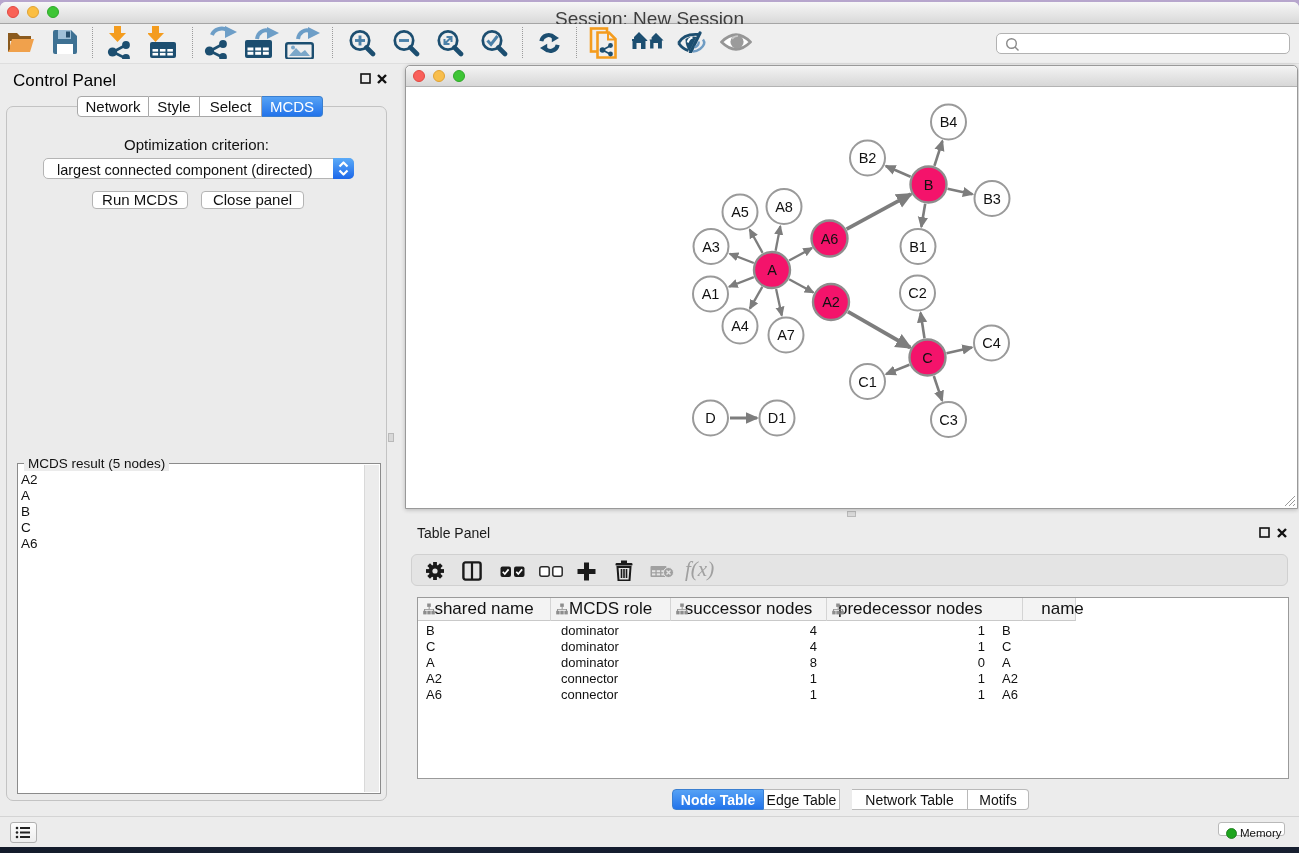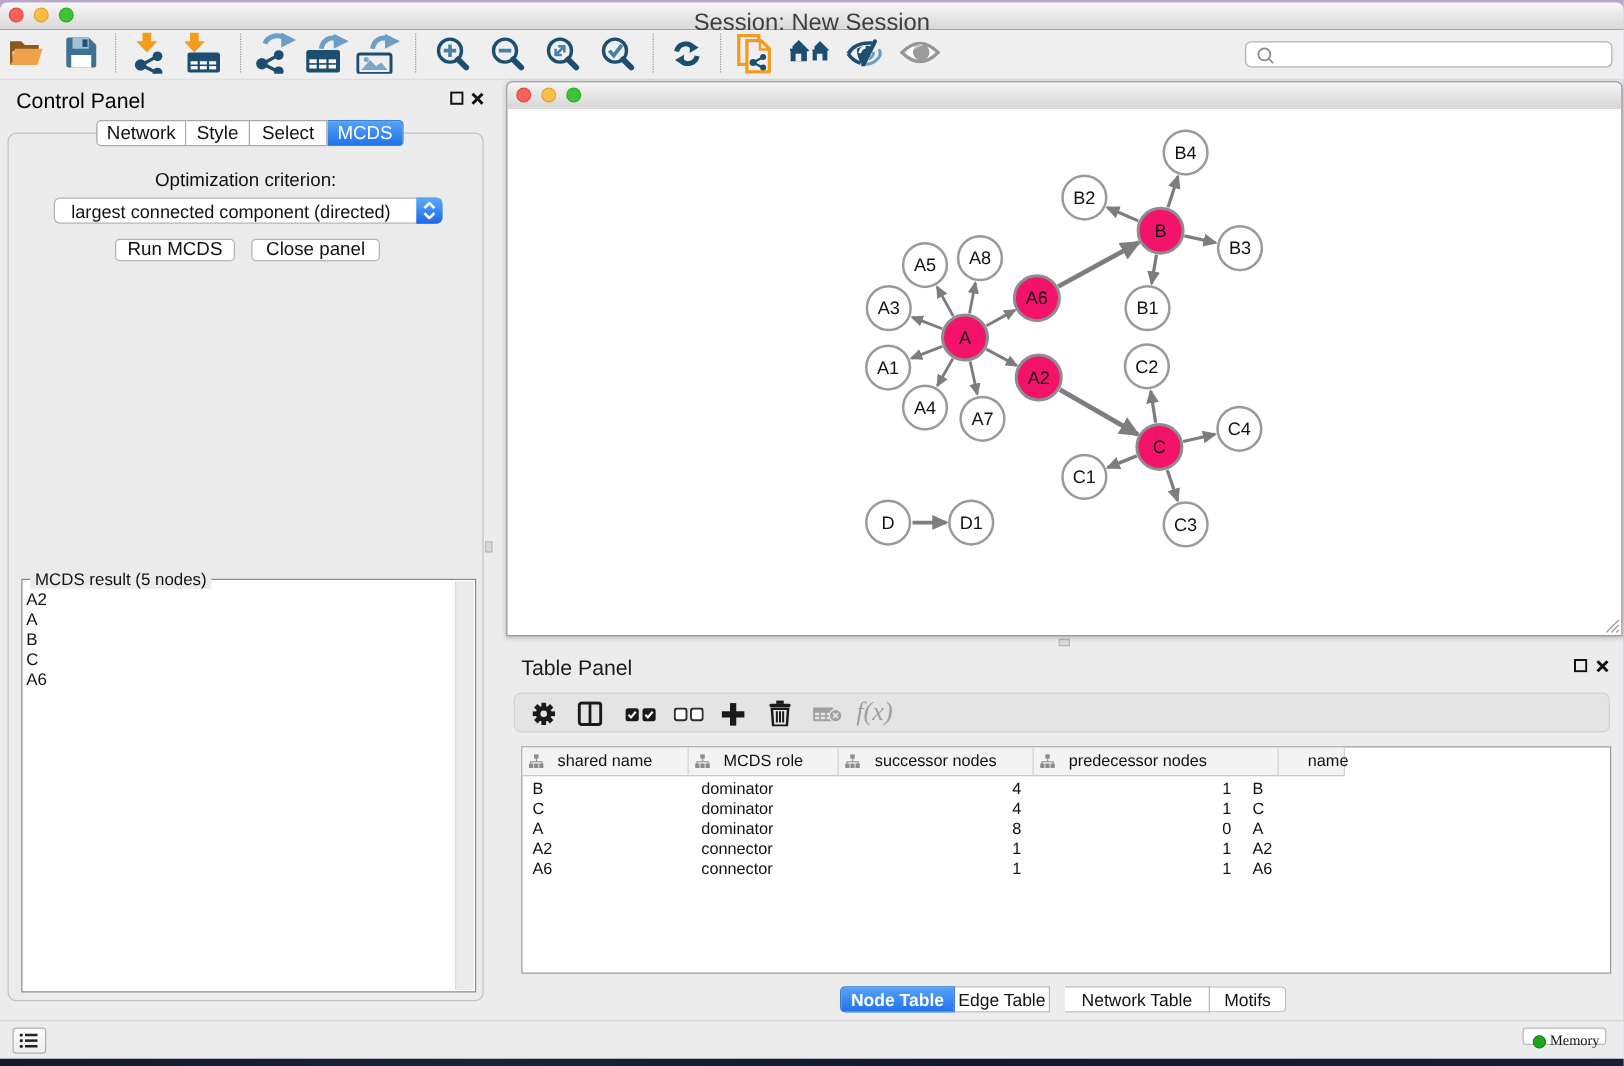--- a/index.html
+++ b/index.html
@@ -22,31 +22,31 @@
 #dropdown span{position:absolute;left:13px;top:2.5px;font-size:14.5px;color:#111;white-space:nowrap;}
 #dropstep{position:absolute;right:-1px;top:-1px;width:21px;height:21px;border-radius:0 5px 5px 0;background:linear-gradient(#5babf8,#1c67e9);}
 .btn{position:absolute;top:191px;height:18px;background:#fff;border:1px solid #b4b4b4;border-radius:4px;font-size:15px;color:#111;text-align:center;line-height:16px;}
 #fieldset{position:absolute;left:17px;top:463px;width:364px;height:331px;border:1px solid #8b8b8b;background:#fff;}
 #fstitle{position:absolute;left:24px;top:456px;background:#ebebeb;padding:0 4px;font-size:13.5px;color:#111;}
 #fslist{position:absolute;left:21px;top:472px;font-size:13.5px;color:#111;line-height:16px;}
 #fsscroll{position:absolute;right:1px;top:1px;width:15px;height:327px;background:#ececec;border-left:1px solid #d9d9d9;}
 #netwin{position:absolute;left:405px;top:65px;width:893px;height:444px;background:#fff;border:1px solid #999;border-radius:5px 5px 0 0;box-shadow:0 1px 4px rgba(0,0,0,0.22);}
 #nettitle{position:absolute;left:0;top:0;width:100%;height:21px;background:linear-gradient(#f4f4f4,#d7d7d7);border-bottom:1px solid #b3b3b3;border-radius:5px 5px 0 0;}
 #nettext{position:absolute;left:0;top:3px;width:100%;text-align:center;font-size:13px;color:#333;}
-#tp-title{position:absolute;left:417px;top:525px;font-size:17px;color:#1a1a1a;}
+#tp-title{position:absolute;left:417px;top:525px;font-size:14px;color:#1a1a1a;}
 #tp-toolbar{position:absolute;left:411px;top:554px;width:877px;height:32px;background:#e4e4e4;border:1px solid #d0d0d0;border-radius:6px;}
 #tbl{position:absolute;left:417px;top:597px;width:872px;height:182px;background:#fff;border:1px solid #9a9a9a;}
 #tblhead{position:absolute;left:0;top:0;width:658px;height:23px;background:#f3f3f3;border-bottom:1px solid #c9c9c9;border-right:1px solid #d4d4d4;}
-.hcell{position:absolute;top:0;height:23px;border-left:1px solid #d4d4d4;font-size:13px;color:#111;text-align:center;line-height:22px;}
+.hcell{position:absolute;top:0;height:23px;border-left:1px solid #d4d4d4;font-size:17px;color:#111;text-align:center;line-height:22px;}
 .hico{position:absolute;left:5px;top:5px;}
 .trow{position:absolute;font-size:13px;color:#111;height:16px;line-height:16px;}
 .tabbar2{position:absolute;top:789px;height:21px;background:#fff;border:1px solid #b9b9b9;font-size:14px;color:#111;text-align:center;line-height:20px;}
 .tabbar2.tabsel{background:linear-gradient(#56a2f5,#2273ea);color:#fff;border-color:#3a7fd0;}
 #statusbar{position:absolute;left:0;top:816px;width:1299px;height:31px;background:#ececec;border-top:1px solid #d4d4d4;}
-#membtn{position:absolute;left:1218px;top:822px;width:67px;height:14px;background:#fff;border:1px solid #b9b9b9;border-radius:3px;font-size:11.5px;color:#111;font-family:Liberation Serif, serif;}
+#membtn{position:absolute;left:1218px;top:822px;width:67px;height:14px;background:#fff;border:1px solid #b9b9b9;border-radius:3px;font-size:11.5px;color:#111;}
 #listbtn{position:absolute;left:10px;top:822px;width:27px;height:21px;background:linear-gradient(#fdfdfd,#ededed);border:1px solid #b0b0b0;border-radius:3px;}
 svg{display:block;}
 .icon{position:absolute;}
 </style></head>
 <body>
 <div id="app"></div>
 <div id="titlebar">
 <div class="tl" style="left:7px;top:4px;background:#f96256;border:1px solid #e14942;"></div>
 <div class="tl" style="left:27px;top:4px;background:#fbbe41;border:1px solid #e0a334;"></div>
 <div class="tl" style="left:47px;top:4px;background:#3ec535;border:1px solid #2fa82a;"></div>

